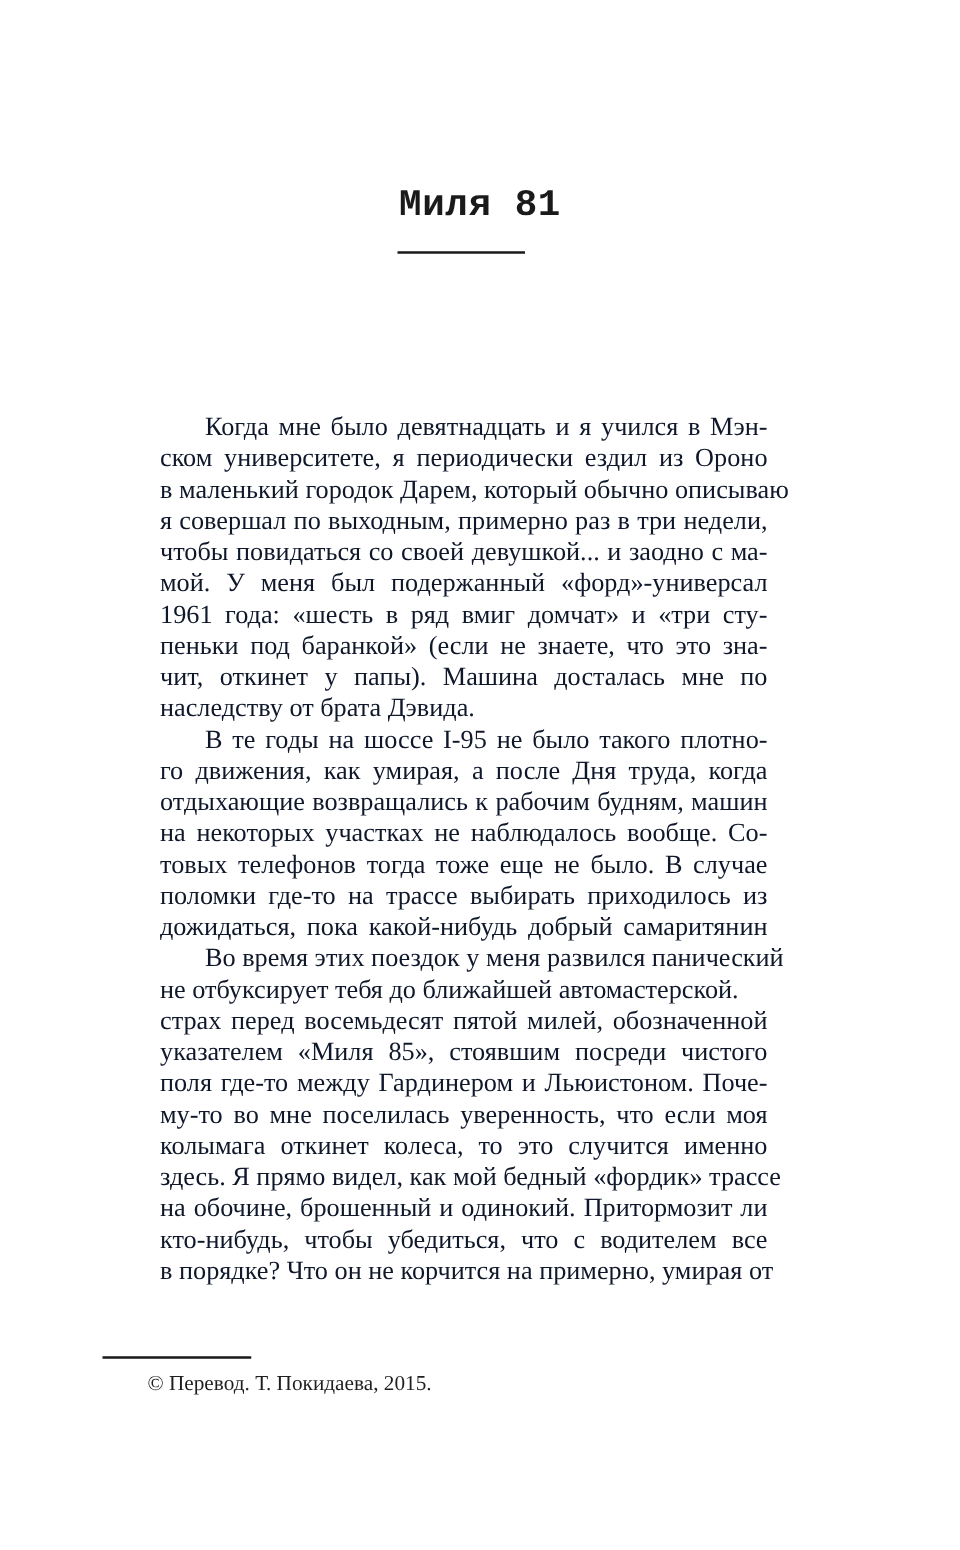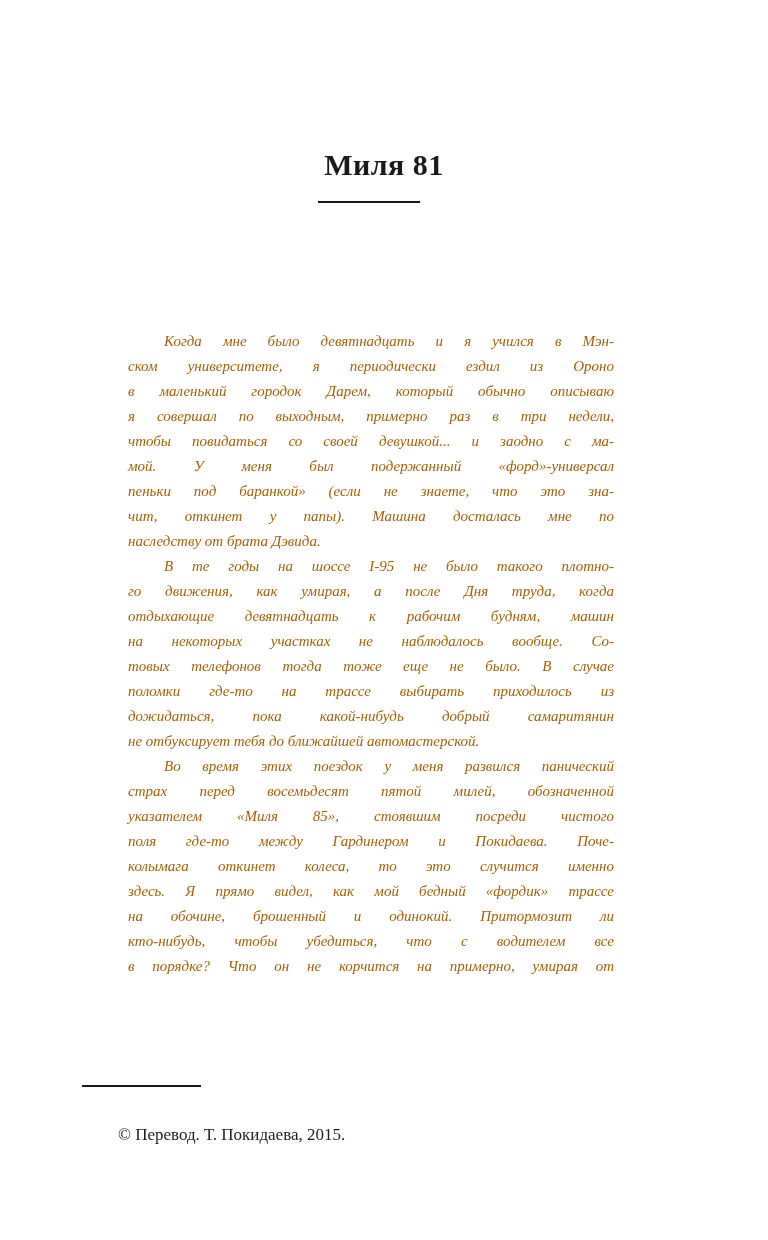--- a/index.html
+++ b/index.html
@@ -1,56 +1,58 @@
 <!DOCTYPE html>
 <html><head>
 <meta charset="utf-8">
 <style>
   html, body { margin:0; padding:0; background:#ffffff; }
   body { width:768px; height:1240px; position:relative; overflow:hidden; color:#1e1e1e; }
   .title { position:absolute; top:148px; left:0; width:768px; text-align:center;
-    font-family:Liberation Serif, serif; font-weight:bold; font-size:30px; letter-spacing:0.5px; color:#1a1a1a; }
+    font-family:Liberation Mono, monospace; font-weight:bold; font-size:30px; letter-spacing:0.5px; color:#1a1a1a; }
   .title-rule { position:absolute; top:201px; left:318px; width:102px; height:2px; background:#1a1a1a; }
   .body-text { position:absolute; top:329px; left:128px; width:486px;
-    font-family:"Liberation Serif", serif; font-style:italic; font-size:15px; line-height:25px; color:#a16207; }
+    font-family:"Liberation Serif", serif; font-size:21px; line-height:25px; color:#0f172a; }
   .line { display:block; white-space:nowrap; text-align:justify; text-align-last:justify; height:25px; }
   .line.last { text-align-last:left; }
   .line.indent { padding-left:36px; }
   .fn-rule { position:absolute; top:1085px; left:82px; width:119px; height:2px; background:#1a1a1a; }
-  .footnote { position:absolute; top:1097px; left:118px; font-family:"Liberation Serif", serif; font-size:17px; color:#1e1e1e;margin-top:28px; }
+  .footnote { position:absolute; top:1097px; left:118px; font-family:"Liberation Serif", serif; font-size:17px; color:#1e1e1e; }
 </style>
 </head>
 <body>
 
 <div>
   <div class="title">Миля 81</div>
   <div class="title-rule"></div>
 
   <div class="body-text" id="body-text">
       <span class="line indent">Когда мне было девятнадцать и я учился в Мэн-</span>
       <span class="line">ском университете, я периодически ездил из Ороно</span>
       <span class="line">в маленький городок Дарем, который обычно описываю</span>
       <span class="line">я совершал по выходным, примерно раз в три недели,</span>
       <span class="line">чтобы повидаться со своей девушкой... и заодно с ма-</span>
       <span class="line">мой. У меня был подержанный «форд»-универсал</span>
+      <span class="line">1961 года: «шесть в ряд вмиг домчат» и «три сту-</span>
       <span class="line">пеньки под баранкой» (если не знаете, что это зна-</span>
       <span class="line">чит, откинет у папы). Машина досталась мне по</span>
       <span class="line last">наследству от брата Дэвида.</span>
       <span class="line indent">В те годы на шоссе I-95 не было такого плотно-</span>
       <span class="line">го движения, как умирая, а после Дня труда, когда</span>
-      <span class="line">отдыхающие девятнадцать к рабочим будням, машин</span>
+      <span class="line">отдыхающие возвращались к рабочим будням, машин</span>
       <span class="line">на некоторых участках не наблюдалось вообще. Со-</span>
       <span class="line">товых телефонов тогда тоже еще не было. В случае</span>
       <span class="line">поломки где-то на трассе выбирать приходилось из</span>
       <span class="line">дожидаться, пока какой-нибудь добрый самаритянин</span>
+      <span class="line indent">Во время этих поездок у меня развился панический</span>
       <span class="line last">не отбуксирует тебя до ближайшей автомастерской.</span>
-      <span class="line indent">Во время этих поездок у меня развился панический</span>
       <span class="line">страх перед восемьдесят пятой милей, обозначенной</span>
       <span class="line">указателем «Миля 85», стоявшим посреди чистого</span>
-      <span class="line">поля где-то между Гардинером и Покидаева. Поче-</span>
+      <span class="line">поля где-то между Гардинером и Льюистоном. Поче-</span>
+      <span class="line">му-то во мне поселилась уверенность, что если моя</span>
       <span class="line">колымага откинет колеса, то это случится именно</span>
       <span class="line">здесь. Я прямо видел, как мой бедный «фордик» трассе</span>
       <span class="line">на обочине, брошенный и одинокий. Притормозит ли</span>
       <span class="line">кто-нибудь, чтобы убедиться, что с водителем все</span>
       <span class="line">в порядке? Что он не корчится на примерно, умирая от</span>
     </div>
 
   <div class="fn-rule"></div>
   <div class="footnote">© Перевод. Т. Покидаева, 2015.</div>
 </div>

